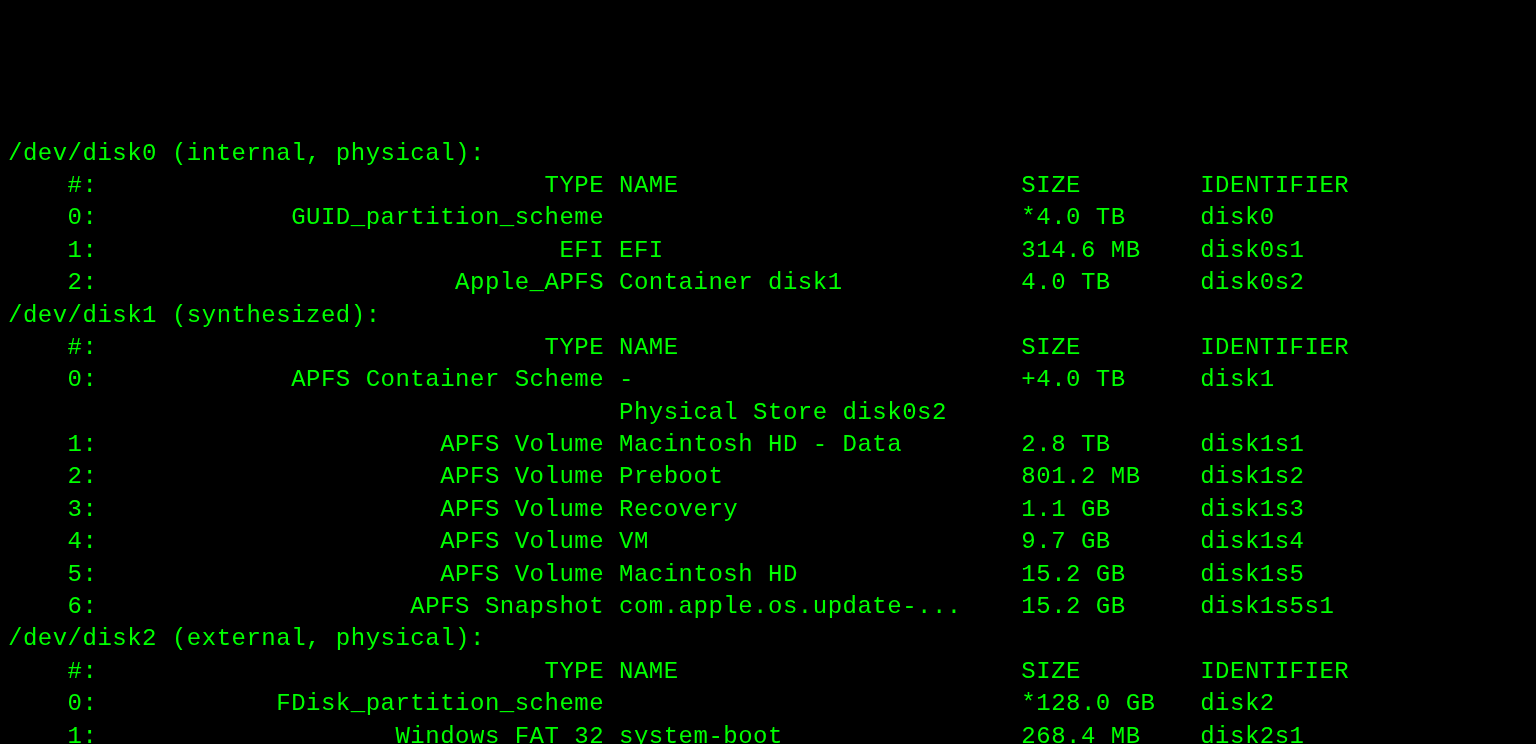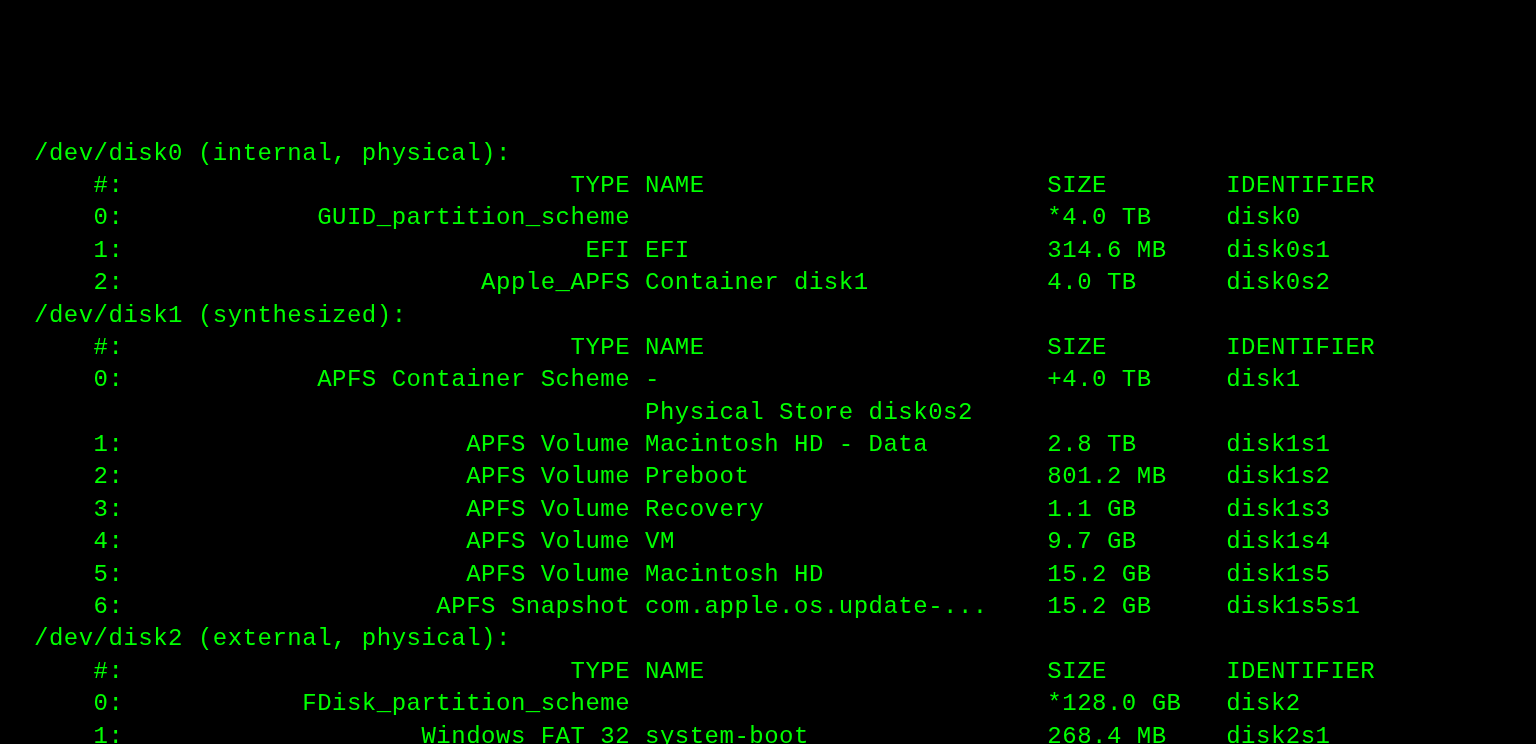--- a/index.html
+++ b/index.html
@@ -6,21 +6,21 @@
     body {
       background: #000;
       color: #00ff00;
       font-family: Menlo, Monaco, "Courier New", monospace;
       font-size: 24px;
       line-height: 1.35;
       padding: 8px 8px 8px 8px;
       white-space: pre;
       letter-spacing: 0.5px;
     }
-    .line { display: block; margin-left: 26px; }
+    .line { display: block; }
   </style>
 </head>
 <body>
 
 
 
 <div id="term"><span class="line">/dev/disk0 (internal, physical):</span><span class="line">    #:                              TYPE NAME                       SIZE        IDENTIFIER</span><span class="line">    0:             GUID_partition_scheme                            *4.0 TB     disk0</span><span class="line">    1:                               EFI EFI                        314.6 MB    disk0s1</span><span class="line">    2:                        Apple_APFS Container disk1            4.0 TB      disk0s2</span><span class="line"></span><span class="line">/dev/disk1 (synthesized):</span><span class="line">    #:                              TYPE NAME                       SIZE        IDENTIFIER</span><span class="line">    0:             APFS Container Scheme -                          +4.0 TB     disk1</span><span class="line">                                         Physical Store disk0s2                 </span><span class="line">    1:                       APFS Volume Macintosh HD - Data        2.8 TB      disk1s1</span><span class="line">    2:                       APFS Volume Preboot                    801.2 MB    disk1s2</span><span class="line">    3:                       APFS Volume Recovery                   1.1 GB      disk1s3</span><span class="line">    4:                       APFS Volume VM                         9.7 GB      disk1s4</span><span class="line">    5:                       APFS Volume Macintosh HD               15.2 GB     disk1s5</span><span class="line">    6:                     APFS Snapshot com.apple.os.update-...    15.2 GB     disk1s5s1</span><span class="line"></span><span class="line">/dev/disk2 (external, physical):</span><span class="line">    #:                              TYPE NAME                       SIZE        IDENTIFIER</span><span class="line">    0:            FDisk_partition_scheme                            *128.0 GB   disk2</span><span class="line">    1:                    Windows_FAT_32 system-boot                268.4 MB    disk2s1</span><span class="line"></span></div>
 
 
 

